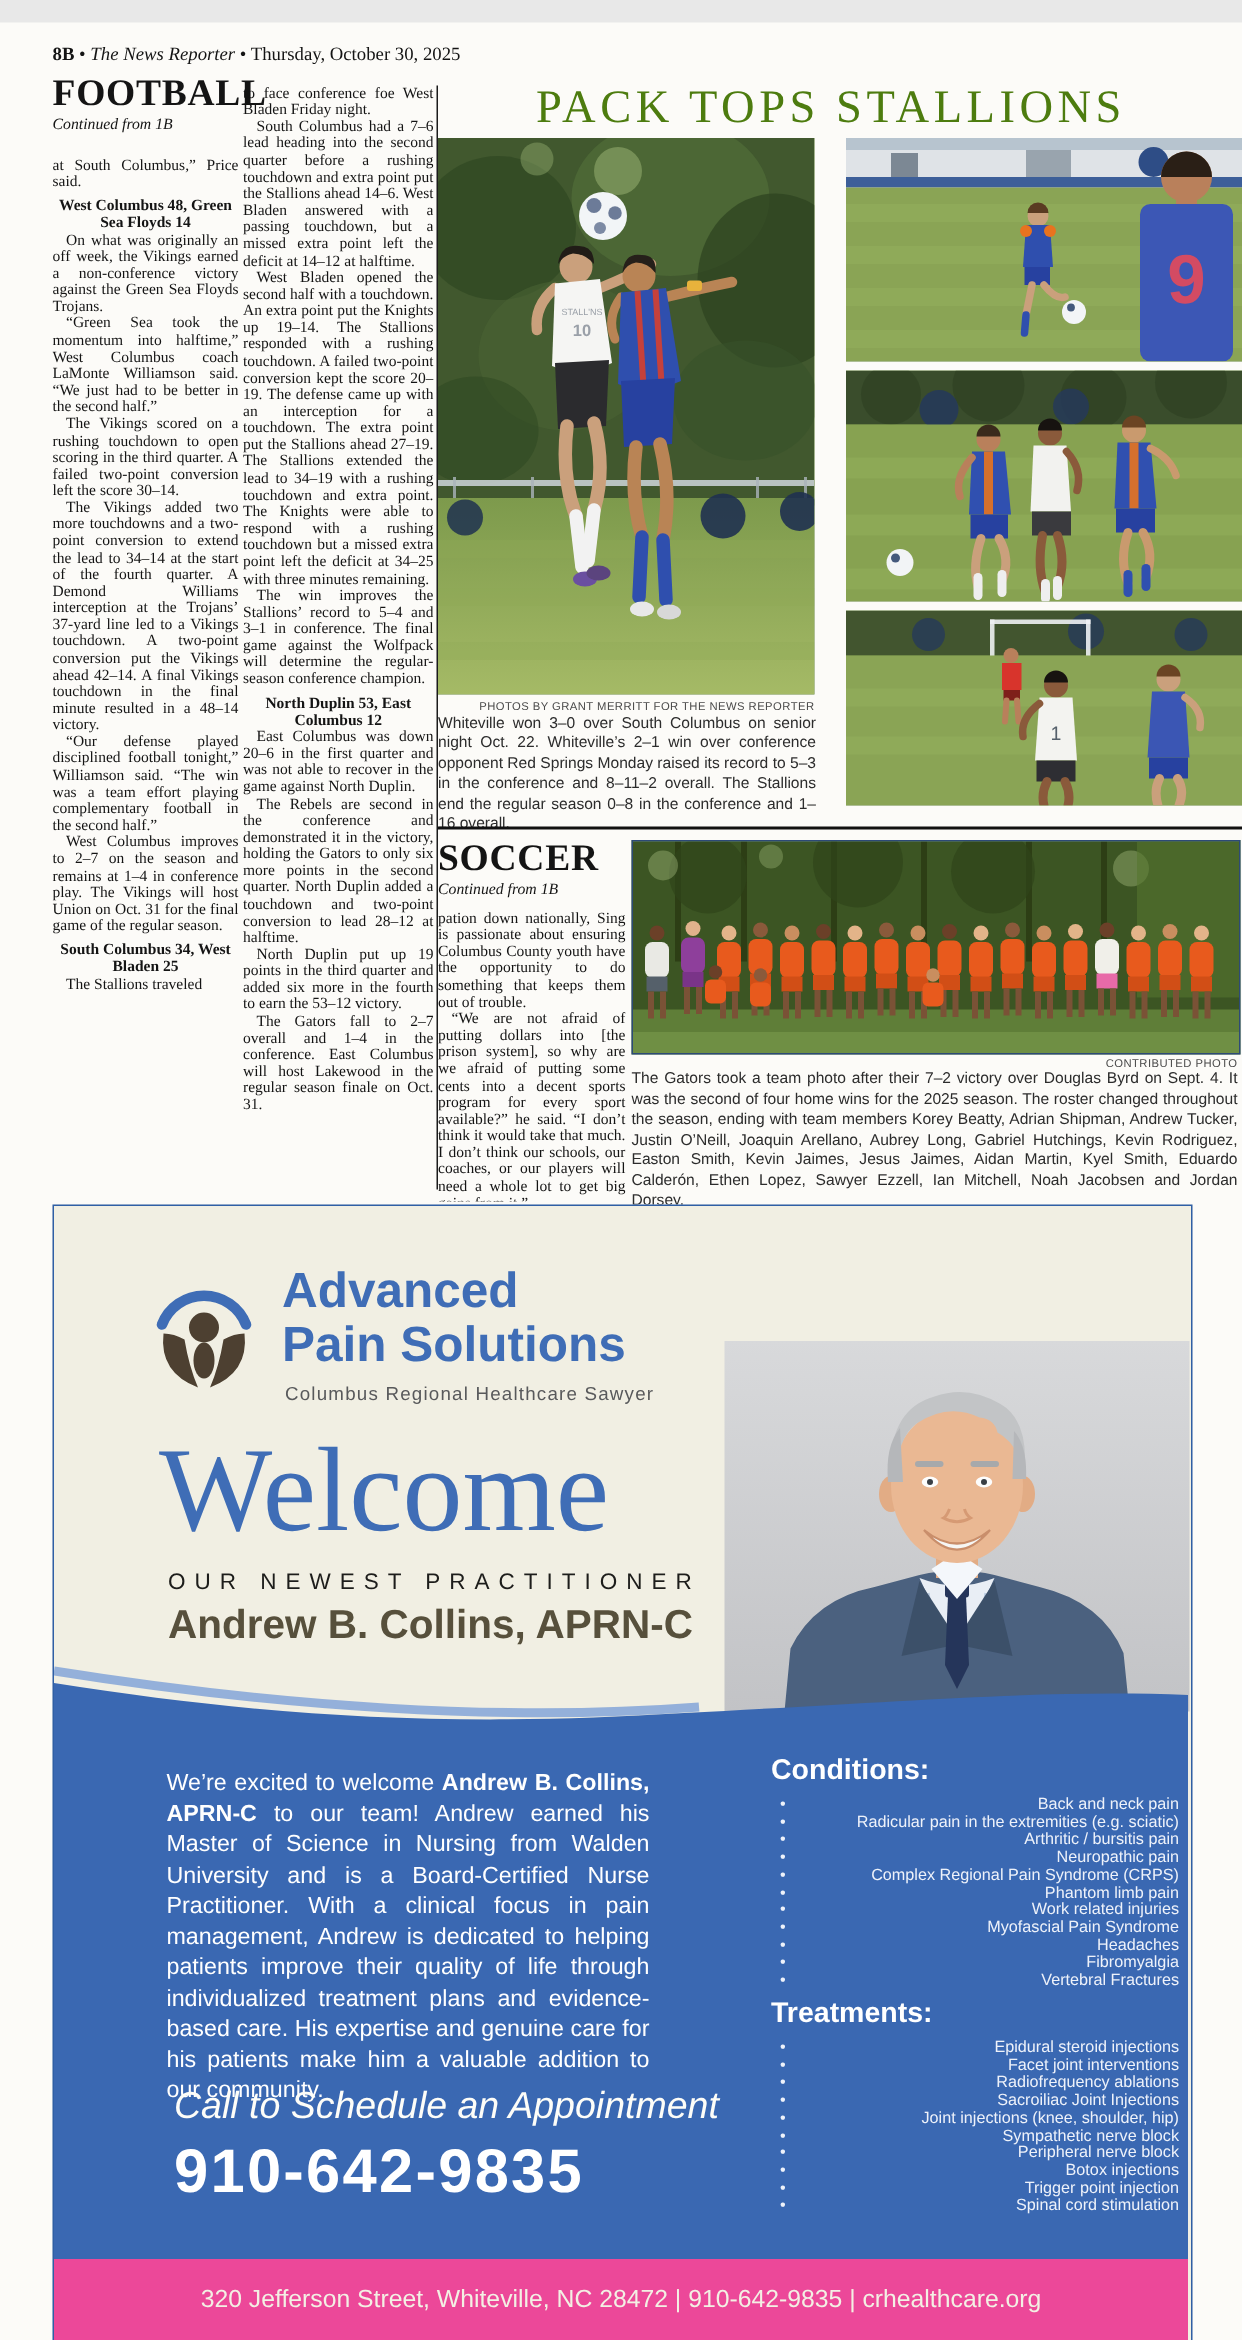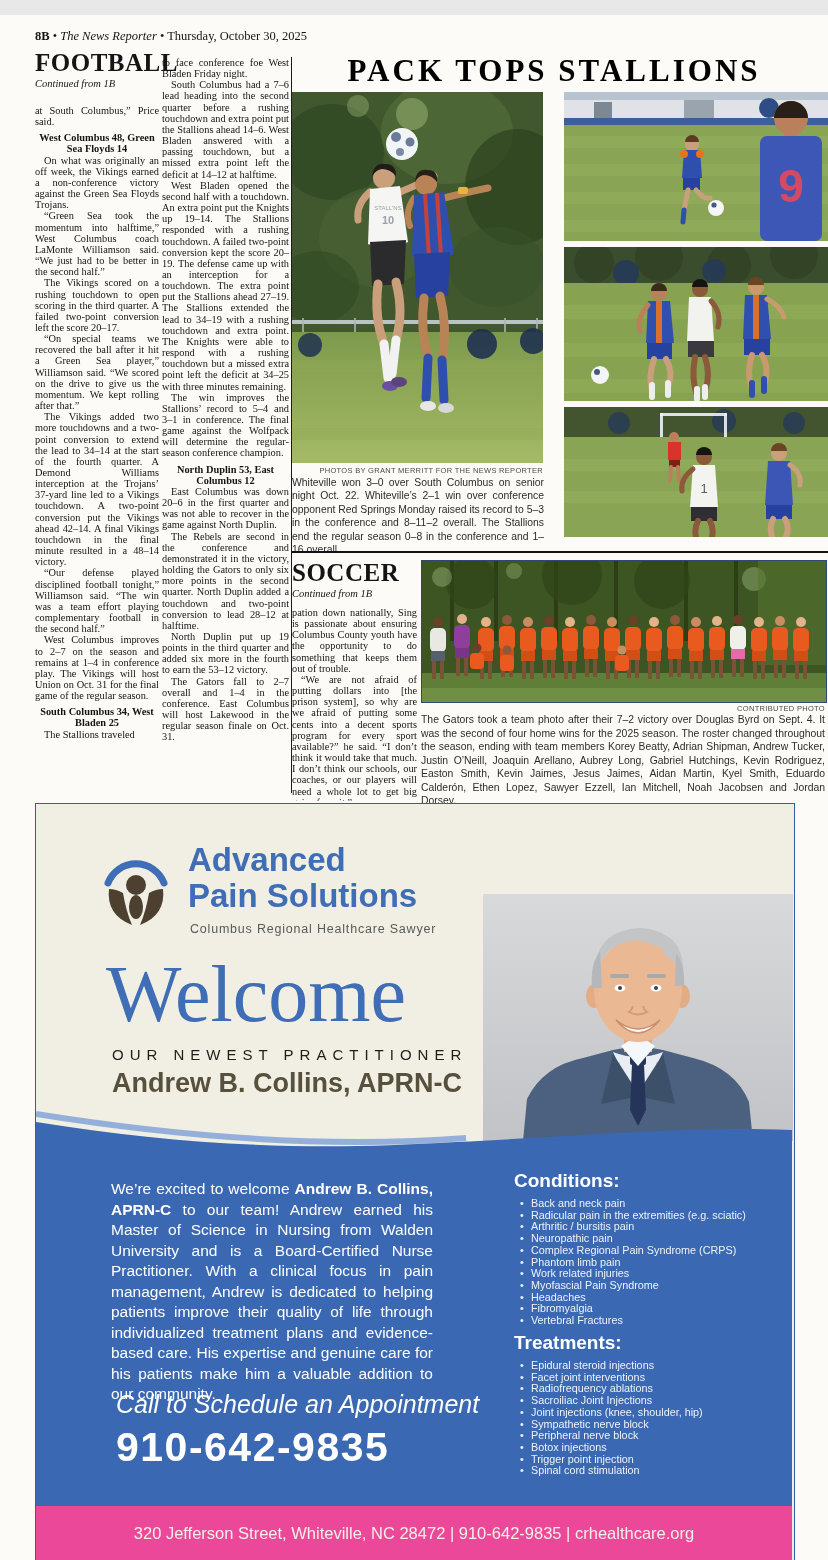--- a/index.html
+++ b/index.html
@@ -12,41 +12,41 @@
   .masthead .pg{font-weight:bold;}
   .masthead .paper{font-style:italic;}
   .section-title{font-size:25px;font-weight:bold;letter-spacing:.5px;line-height:24px;}
   .continued{font-style:italic;font-size:10.5px;}
   .news-col{font-size:10.35px;line-height:11.15px;text-align:justify;overflow:hidden;hyphens:auto;}
   .news-col .para{text-indent:9px;}
   .news-col .flush{text-indent:0;}
   .news-col .subhead{font-weight:bold;text-align:center;text-indent:0;margin-top:5px;}
   .vrule{width:1px;background:#1b1b1b;}
   .hrule{background:#111;}
-  .headline{font-size:31px;color:#000000;letter-spacing:3px;text-align:center;white-space:nowrap;font-weight:bold;}
+  .headline{font-size:31px;color:#4d7c0f;letter-spacing:3px;text-align:center;white-space:nowrap;}
   .credit{font-family:"Liberation Sans",sans-serif;font-size:7.5px;color:#4a4a4a;text-align:right;letter-spacing:.3px;}
   .caption{font-family:"Liberation Sans",sans-serif;font-size:10.4px;line-height:13.4px;color:#2c2c2c;text-align:justify;}
   .photo{overflow:hidden;background:#6a8a44;}
   .photo svg{display:block;}
   .team-border{border:1px solid #2d4a77;}
 
   
   .ad{border:1px solid #2f5fa5;background:#f1efe3;overflow:hidden;}
   .brand-line{font-family:"Liberation Sans",sans-serif;font-weight:bold;color:#3f6db6;font-size:33px;line-height:36px;}
   .brand-tag{font-family:"Liberation Sans",sans-serif;font-size:12.5px;color:#58595b;letter-spacing:.8px;}
   .welcome{font-family:"Liberation Serif",serif;color:#3f6db6;font-size:80px;line-height:80px;}
   .newest{font-family:Liberation Sans, sans-serif;font-size:15px;letter-spacing:6px;color:#1d1d1b;}
   .practitioner{font-family:"Liberation Sans",sans-serif;font-weight:bold;font-size:27px;color:#57503c;}
   .man-photo{background:linear-gradient(#d8d9db,#c2c3c6);overflow:hidden;}
   .ad-blue{background:#3a68b2;}
   .ad-para{font-family:"Liberation Sans",sans-serif;color:#fff;font-size:15.5px;line-height:20.5px;text-align:justify;}
   .ad-para b{font-weight:bold;}
   .list-title{font-family:"Liberation Sans",sans-serif;font-weight:bold;color:#fff;font-size:19px;}
   ul.ad-list{margin:0;padding:0;list-style:none;font-family:"Liberation Sans",sans-serif;
-             color:#eef2fa;font-size:10.8px;line-height:11.7px;}
+             color:#eef2fa;font-size:10.8px;line-height:11.7px;text-align:right;}
   ul.ad-list li{padding-left:13px;position:relative;}
   ul.ad-list li::before{content:"•";position:absolute;left:2px;}
   .cta{font-family:"Liberation Sans",sans-serif;font-style:italic;color:#fdfdf8;font-size:25px;}
   .phone{font-family:"Liberation Sans",sans-serif;font-weight:bold;color:#fff;font-size:41px;letter-spacing:1.5px;}
   .ad-footer{background:#ec4899;color:#f3f0e4;font-family:"Liberation Sans",sans-serif;font-size:16.5px;
              display:flex;align-items:center;justify-content:center;}
 </style>
 </head>
 <body>
 
@@ -60,22 +60,21 @@
     <span>Thursday, October 30, 2025</span>
   </div>
 
   <div class="abs section-title" style="left:35px;top:36px;">FOOTBALL</div>
   <div class="abs continued" style="left:35px;top:63px;">Continued from 1B</div>
   <div class="abs news-col" style="left:35px;top:90px;width:124px;height:694px;">
       <div class="flush">at South Columbus,” Price said.</div>
       <div class="subhead">West Columbus 48, Green Sea Floyds 14</div>
       <div class="para">On what was originally an off week, the Vikings earned a non-conference victory against the Green Sea Floyds Trojans.</div>
       <div class="para">“Green Sea took the momentum into halftime,” West Columbus coach LaMonte Williamson said. “We just had to be better in the second half.”</div>
-      <div class="para">The Vikings scored on a rushing touchdown to open scoring in the third quarter. A failed two-point conversion left the score 20–17.</div>
-      <div class="para">“On special teams we recovered the ball after it hit a Green Sea player,” Williamson said. “We scored on the drive to give us the momentum. We kept rolling after that.”</div>
+      <div class="para">The Vikings scored on a rushing touchdown to open scoring in the third quarter. A failed two-point conversion left the score 30–14.</div>
       <div class="para">The Vikings added two more touchdowns and a two-point conversion to extend the lead to 34–14 at the start of the fourth quarter. A Demond Williams interception at the Trojans’ 37-yard line led to a Vikings touchdown. A two-point conversion put the Vikings ahead 42–14. A final Vikings touchdown in the final minute resulted in a 48–14 victory.</div>
       <div class="para">“Our defense played disciplined football tonight,” Williamson said. “The win was a team effort playing complementary football in the second half.”</div>
       <div class="para">West Columbus improves to 2–7 on the season and remains at 1–4 in conference play. The Vikings will host Union on Oct. 31 for the final game of the regular season.</div>
       <div class="subhead">South Columbus 34, West Bladen 25</div>
       <div class="para">The Stallions traveled</div>
     </div>
   <div class="abs news-col" style="left:162px;top:42px;width:127px;height:742px;">
       <div class="flush">to face conference foe West Bladen Friday night.</div>
       <div class="para">South Columbus had a 7–6 lead heading into the second quarter before a rushing touchdown and extra point put the Stallions ahead 14–6. West Bladen answered with a passing touchdown, but a missed extra point left the deficit at 14–12 at halftime.</div>
       <div class="para">West Bladen opened the second half with a touchdown. An extra point put the Knights up 19–14. The Stallions responded with a rushing touchdown. A failed two-point conversion kept the score 20–19. The defense came up with an interception for a touchdown. The extra point put the Stallions ahead 27–19. The Stallions extended the lead to 34–19 with a rushing touchdown and extra point. The Knights were able to respond with a rushing touchdown but a missed extra point left the deficit at 34–25 with three minutes remaining.</div>

